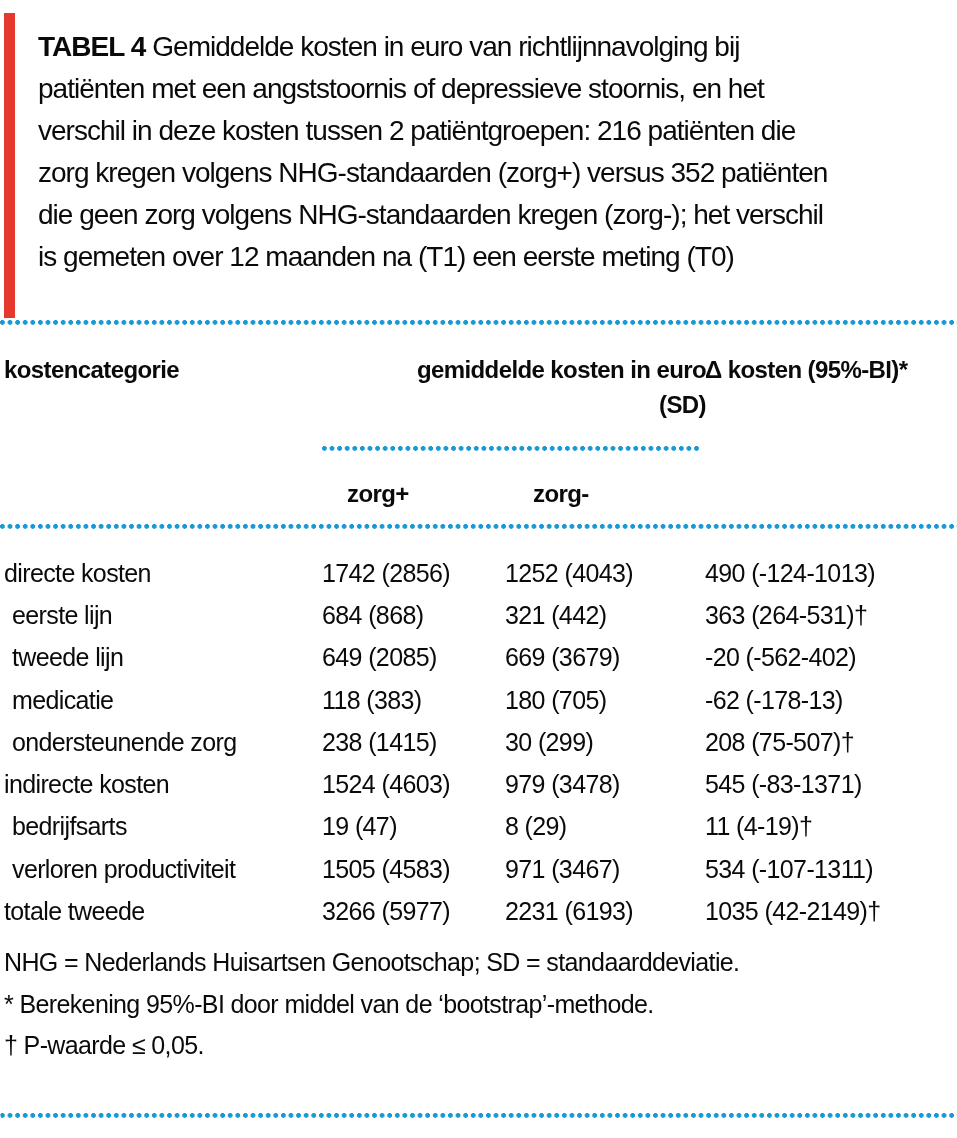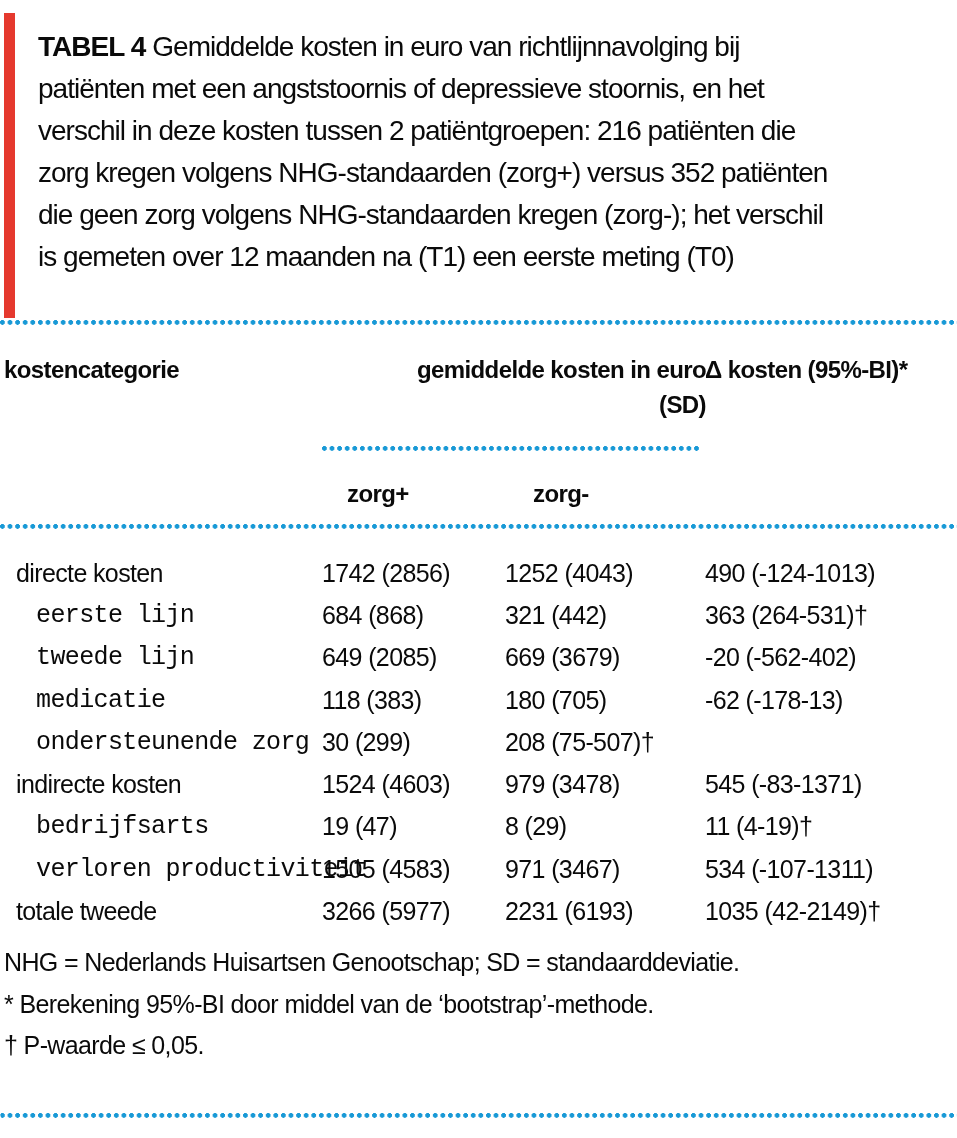--- a/index.html
+++ b/index.html
@@ -64,22 +64,22 @@
     font-size: 25px;
     letter-spacing: -0.025em;
   }
   .trow {
     display: grid;
     grid-template-columns: 322px 183px 200px 252px;
     height: 42.3px;
     align-items: center;
   }
   .trow .cell { white-space: nowrap; }
-  .trow .cat { padding-left: 16px; }
-  .trow.indent .cat { padding-left: 36px; font-family: Liberation Mono, monospace; }
+  .trow .cat { padding-left: 4px; }
+  .trow.indent .cat { padding-left: 12px; }
 
   
   .footnotes {
     position: absolute;
     left: 4px; top: 942px;
     font-size: 25px;
     line-height: 41.5px;
     letter-spacing: -0.025em;
   }
   .footnotes .fline { white-space: nowrap; }
@@ -136,20 +136,21 @@
       <div class="cell">-20 (-562-402)</div>
     </div>
     <div class="trow indent">
       <div class="cell cat">medicatie</div>
       <div class="cell">118 (383)</div>
       <div class="cell">180 (705)</div>
       <div class="cell">-62 (-178-13)</div>
     </div>
     <div class="trow indent">
       <div class="cell cat">ondersteunende zorg</div>
+      <div class="cell">238 (1415)</div>
       <div class="cell">30 (299)</div>
       <div class="cell">208 (75-507)†</div>
     </div>
     <div class="trow">
       <div class="cell cat">indirecte kosten</div>
       <div class="cell">1524 (4603)</div>
       <div class="cell">979 (3478)</div>
       <div class="cell">545 (-83-1371)</div>
     </div>
     <div class="trow indent">

